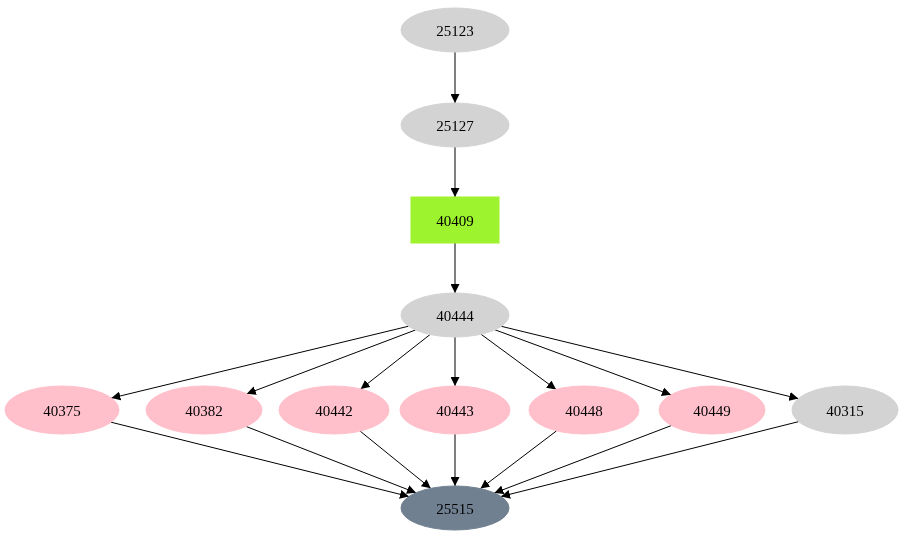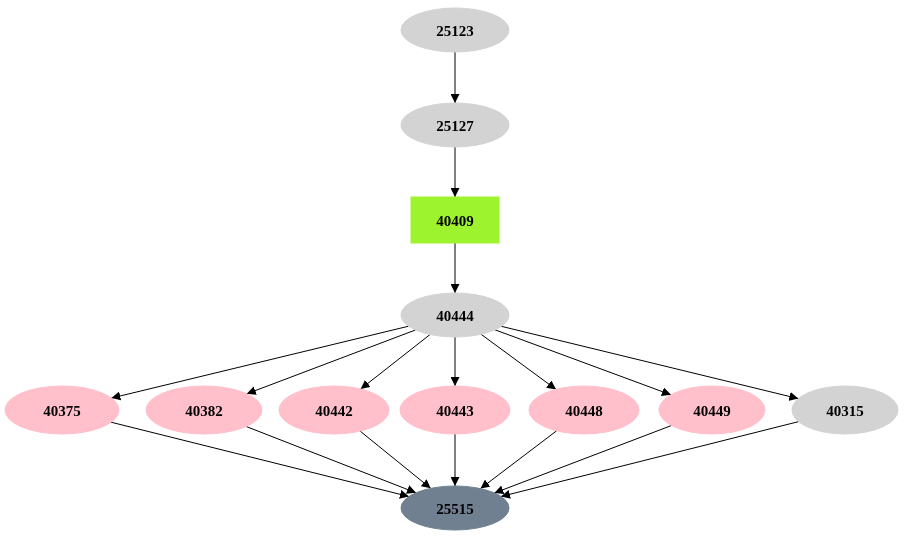--- a/index.html
+++ b/index.html
@@ -8,21 +8,20 @@
     background: #ffffff;
     width: 910px;
     height: 539px;
     overflow: hidden;
     font-family: "Liberation Serif", "DejaVu Serif", serif;
   }
   #graph-wrap {
     width: 910px;
     height: 539px;
     position: relative;
-    font-weight: bold;
   }
   svg text {
     font-family: "Liberation Serif", "DejaVu Serif", serif;
     font-size: 15px;
     fill: #000000;
     user-select: none;
   }
 </style>
 </head>
 <body>

